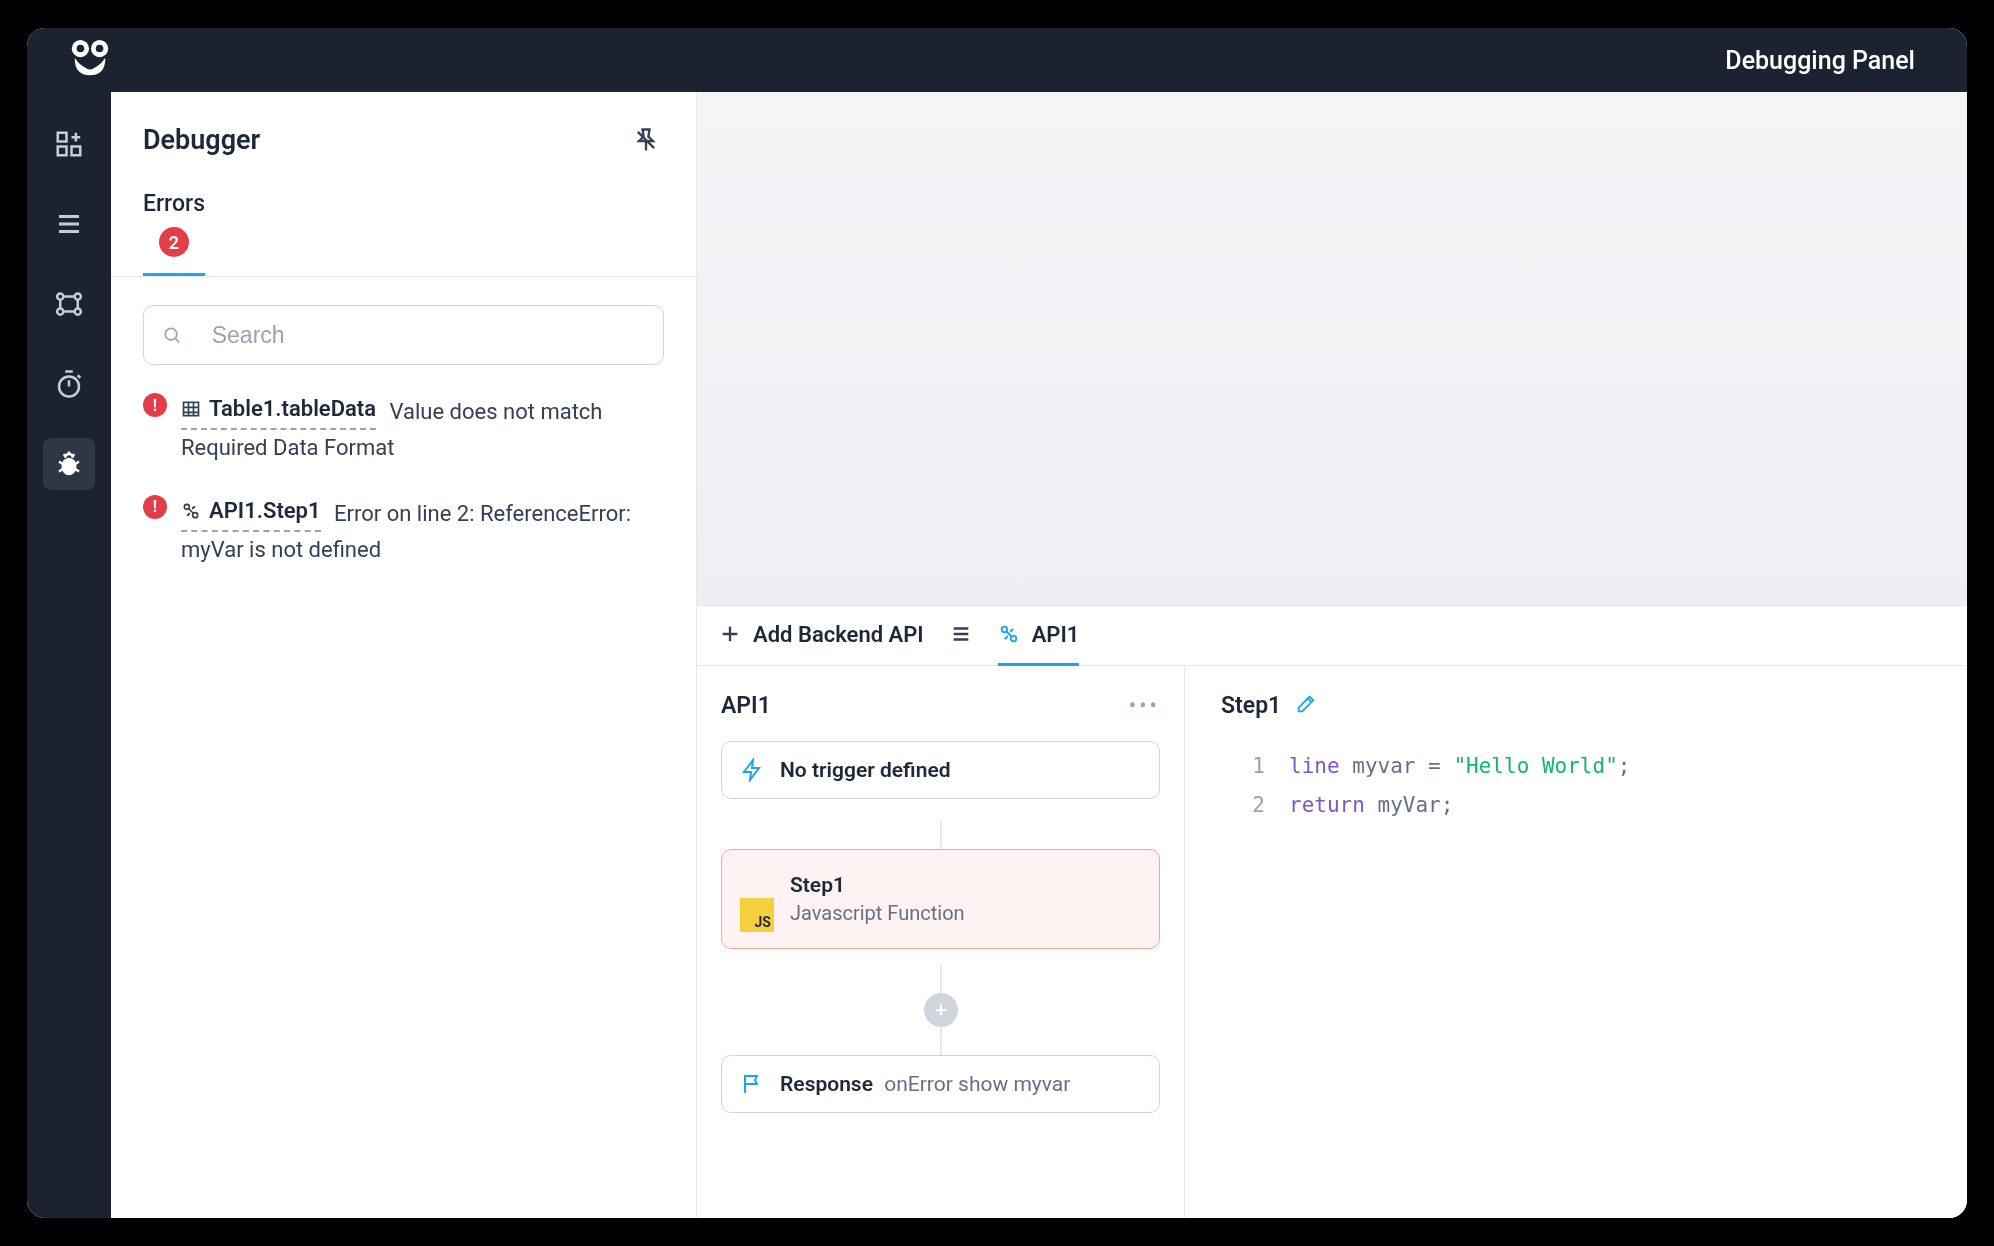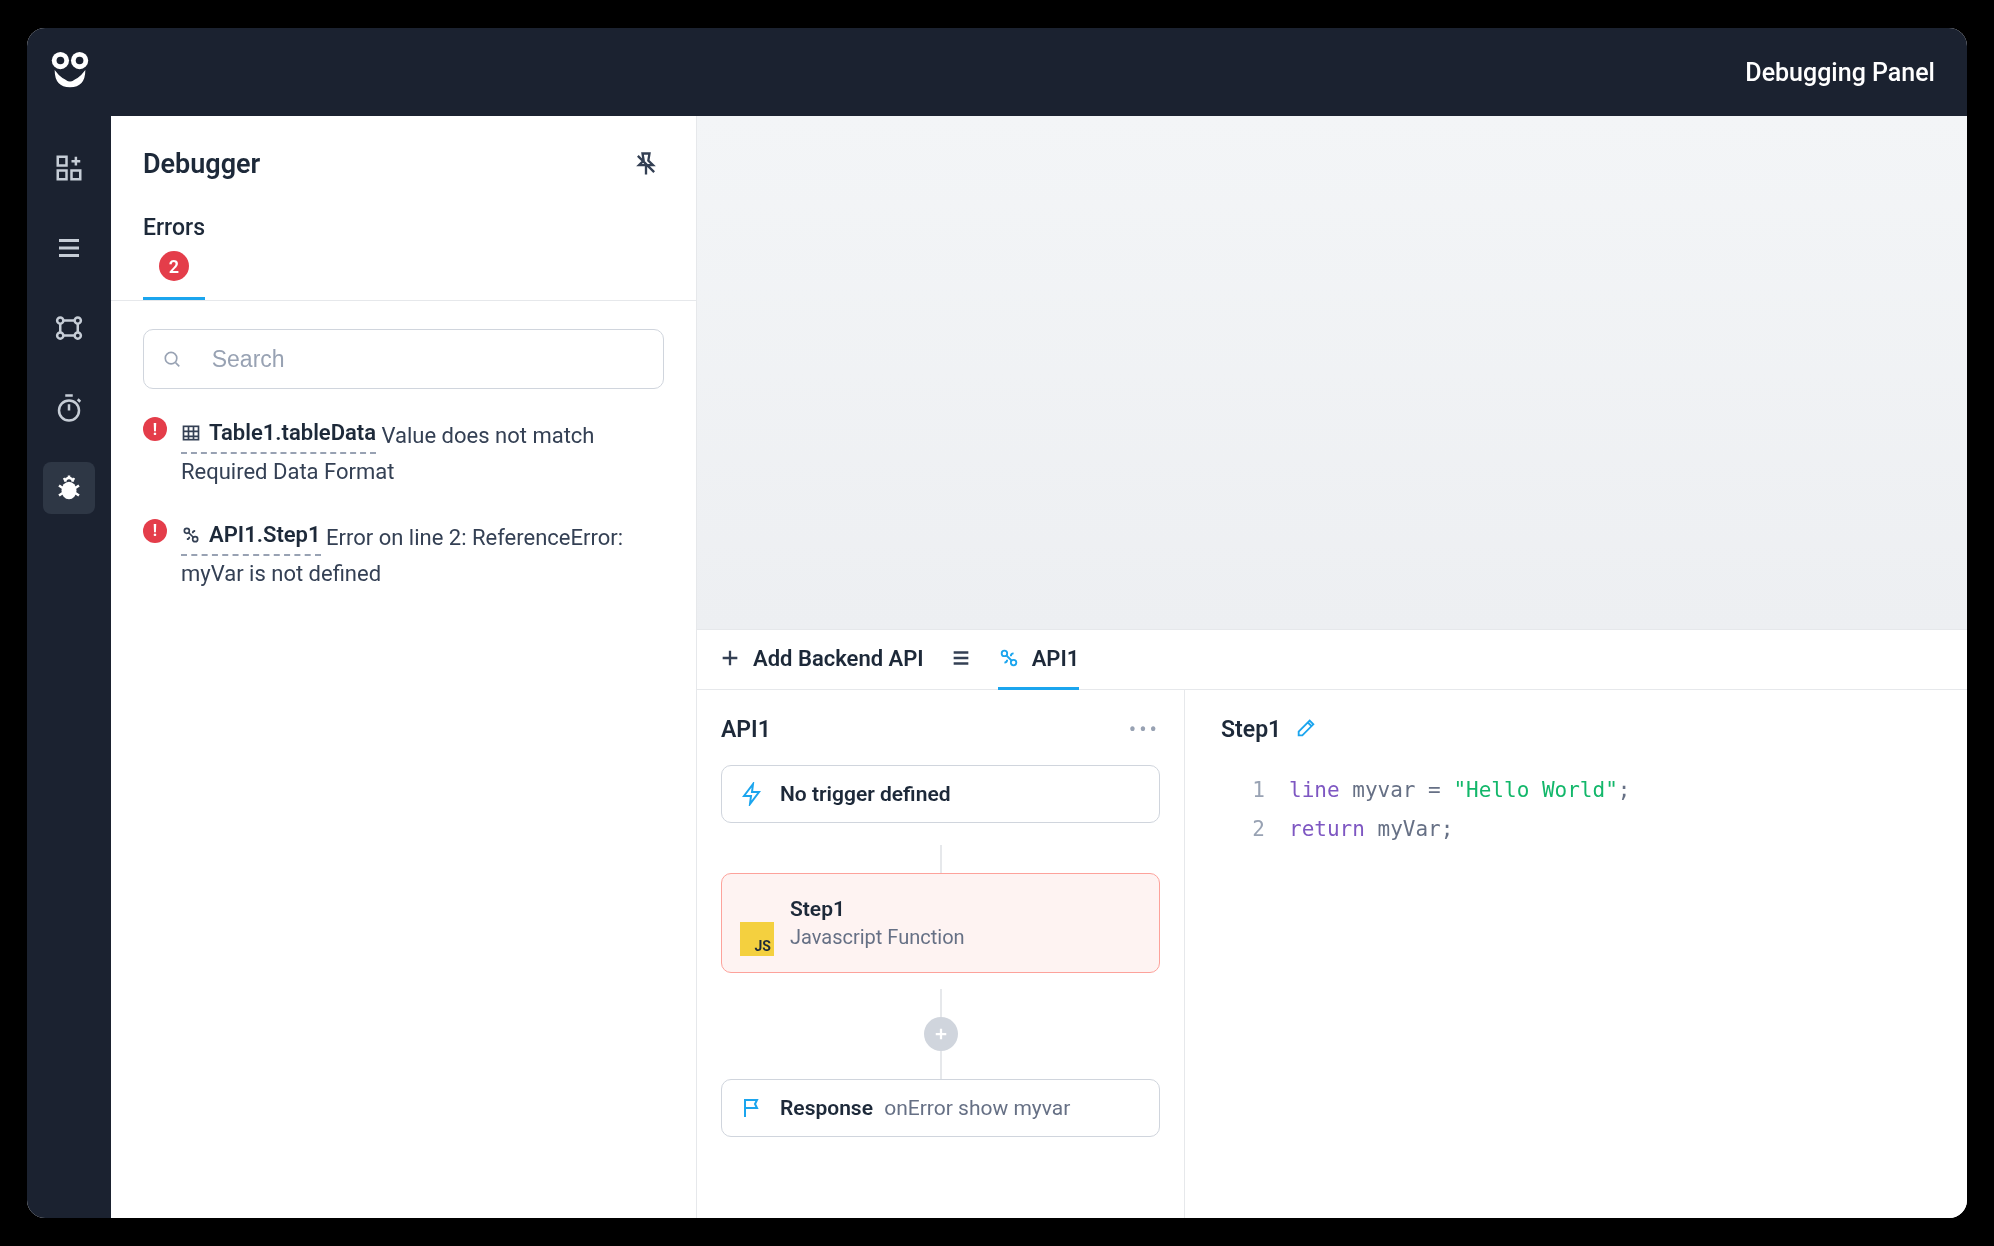--- a/index.html
+++ b/index.html
@@ -15,26 +15,26 @@
     .window {
       width: 1940px;
       height: 1190px;
       background: #fff;
       border-radius: 18px;
       overflow: hidden;
       display: flex;
       flex-direction: column;
     }
     .titlebar {
-      height: 88px;
+      height: 64px;
       background: #1b2230;
       display: flex;
       align-items: center;
       justify-content: space-between;
-      padding: 0 20px;
+      padding: 0 40px;
       color: #fff;
     }
     .logo { width: 46px; height: 46px; }
     .title-text { font-size: 25px; font-weight: 500; margin-right: 12px; }
     .body-area { flex: 1; display: flex; min-height: 0; }
     .side-rail {
       width: 84px;
       background: #1b2230;
       display: flex;
       flex-direction: column;
@@ -98,21 +98,21 @@
     .error-row { display: flex; gap: 14px; }
     .err-icon {
       width: 24px; height: 24px; border-radius: 50%; background: #e43d4a;
       flex: 0 0 24px; margin-top: 2px;
       display:flex; align-items:center; justify-content:center; color:#fff; font-weight:700; font-size:16px;
     }
     .err-body { flex: 1; font-size: 22px; color: #344054; line-height: 1.65; }
     .entity-chip {
       display: inline-flex; align-items: center; gap: 8px;
       font-weight: 600; color: #1d2939;
-      border-bottom: 2px dashed #98a2b3; padding-bottom: 1px; 
+      border-bottom: 2px dashed #98a2b3; padding-bottom: 1px; margin-right: 8px;
     }
 
     
     .right-area { flex: 1; display: flex; flex-direction: column; min-height: 0; }
     .canvas-placeholder {
       height: 514px;
       background: linear-gradient(180deg, #f3f5f7 0%, #edeff2 100%);
       border-bottom: 1px solid #e6e8eb;
     }
     .bottom-panel { flex: 1; display: flex; flex-direction: column; min-height: 0; background: #fff; }

